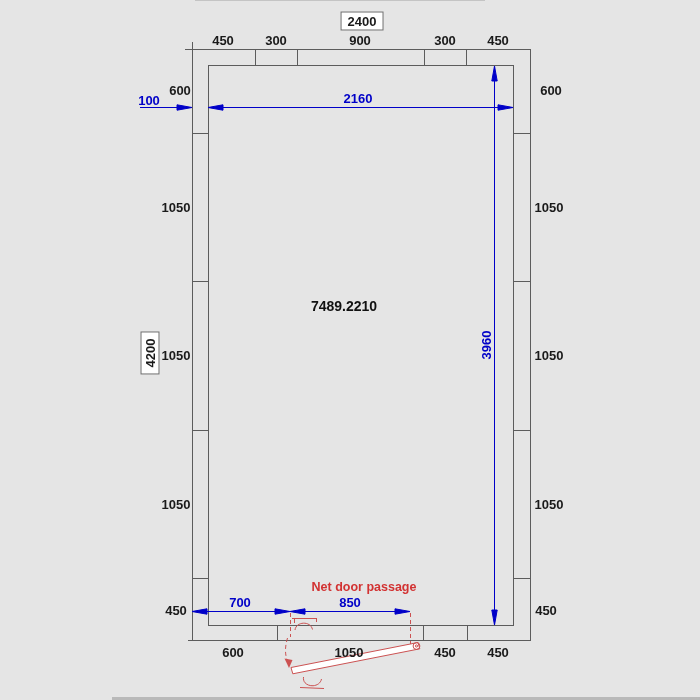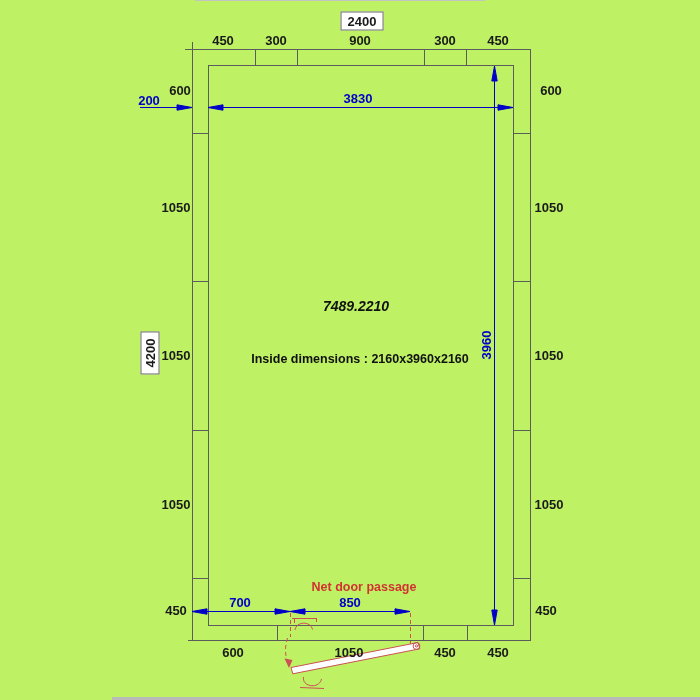--- a/index.html
+++ b/index.html
@@ -1,16 +1,16 @@
 <!DOCTYPE html>
 <html><head>
 <meta charset="utf-8">
 <style>
   html,body{margin:0;padding:0;background:#fff;}
-  #canvas{position:relative;width:700px;height:700px;background:#bef264;overflow:hidden;
+  #canvas{position:relative;width:700px;height:700px;background:#e5e5e5;overflow:hidden;
           font-family:"Liberation Sans", sans-serif;}
   svg{position:absolute;left:0;top:0;}
   .lbl{position:absolute;transform:translate(-50%,-50%);font-size:13px;font-weight:700;
        color:#1a1a1a;white-space:nowrap;line-height:1;}
   .lbl.blue{color:#0000c8;}
   .lbl.red{color:#d23232;font-size:12.5px;}
   .lbl.rot{transform:translate(-50%,-50%) rotate(-90deg);}
   .boxed{position:absolute;transform:translate(-50%,-50%);font-size:13px;font-weight:700;
          color:#1a1a1a;border:1px solid #6a6a6a;background:#fff;padding:2px 6px;line-height:1;
          white-space:nowrap;}
@@ -126,24 +126,23 @@
   <div class="lbl" style="left:549px;top:207px;">1050</div>
   <div class="lbl" style="left:549px;top:355px;">1050</div>
   <div class="lbl" style="left:549px;top:504px;">1050</div>
   <div class="lbl" style="left:546px;top:610px;">450</div>
 
   <div class="lbl" style="left:233px;top:652px;">600</div>
   <div class="lbl" style="left:349px;top:652px;">1050</div>
   <div class="lbl" style="left:445px;top:652px;">450</div>
   <div class="lbl" style="left:498px;top:652px;">450</div>
 
-  <div class="lbl blue" style="left:149px;top:100px;">200</div>
-  <div class="lbl blue" style="left:358px;top:98px;">3830</div>
+  <div class="lbl blue" style="left:149px;top:100px;">100</div>
+  <div class="lbl blue" style="left:358px;top:98px;">2160</div>
   <div class="lbl blue rot" style="left:486px;top:345px;">3960</div>
   <div class="lbl blue" style="left:240px;top:602px;text-align:center;">700</div>
   <div class="lbl blue" style="left:350px;top:602px;">850</div>
 
   <div class="lbl red" style="left:364px;top:587px;">Net door passage</div>
 
-  <div class="info title" style="left:356px;top:306px;font-style:italic;">7489.2210</div>
-  <div class="info" style="left:360px;top:359px;">Inside dimensions : 2160x3960x2160</div>
+  <div class="info title" style="left:344px;top:306px;">7489.2210</div>
 
 </div>
 
 </body></html>

